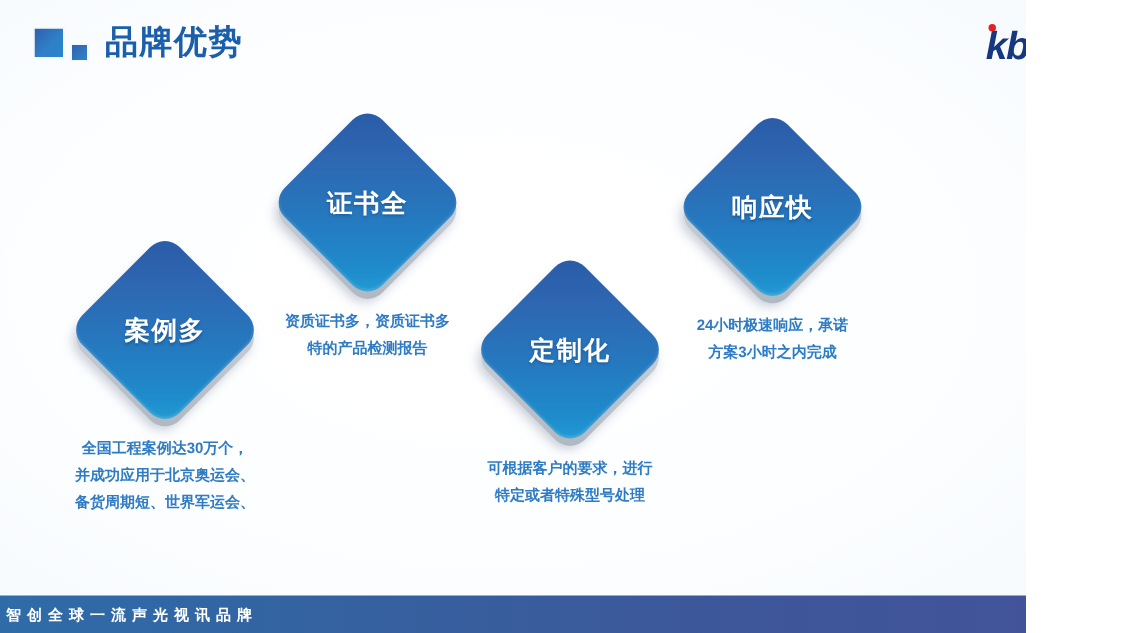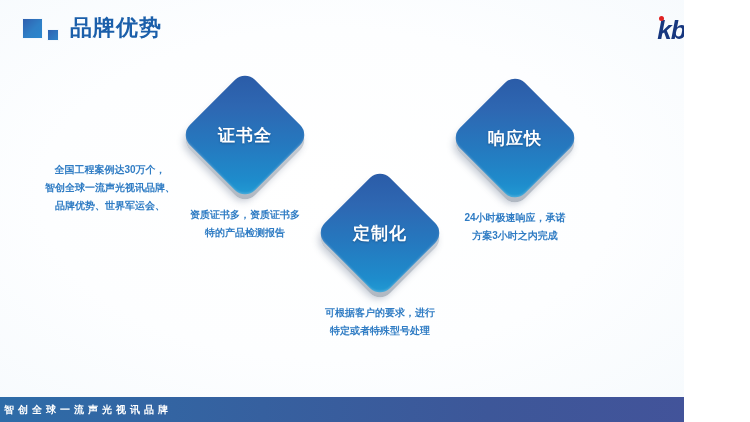--- a/index.html
+++ b/index.html
@@ -195,24 +195,29 @@
 
     <div class="logo">
       <div class="logo-mark">kb<div class="logo-dot"></div></div>
       <div class="logo-cn">
         <div class="logo-cn-sub">KINGBANG</div>
       </div>
     </div>
   </div>
 
   <div class="item item-0">
+    <div class="dia-wrap">
+      <div class="dia-shadow"></div>
+      <div class="dia-face"></div>
+      <div class="dia-label">案例多</div>
+    </div>
     <div class="desc">
       <span>全国工程案例达30万个，</span>
-      <span>智创全球一流声光视讯品牌、</span>
-      <span>品牌优势、世界军运会、</span>
+      <span>并成功应用于北京奥运会、</span>
+      <span>备货周期短、世界军运会、</span>
     </div>
   </div>
 
   <div class="item item-1">
     <div class="dia-wrap">
       <div class="dia-shadow"></div>
       <div class="dia-face"></div>
       <div class="dia-label">证书全</div>
     </div>
     <div class="desc">

